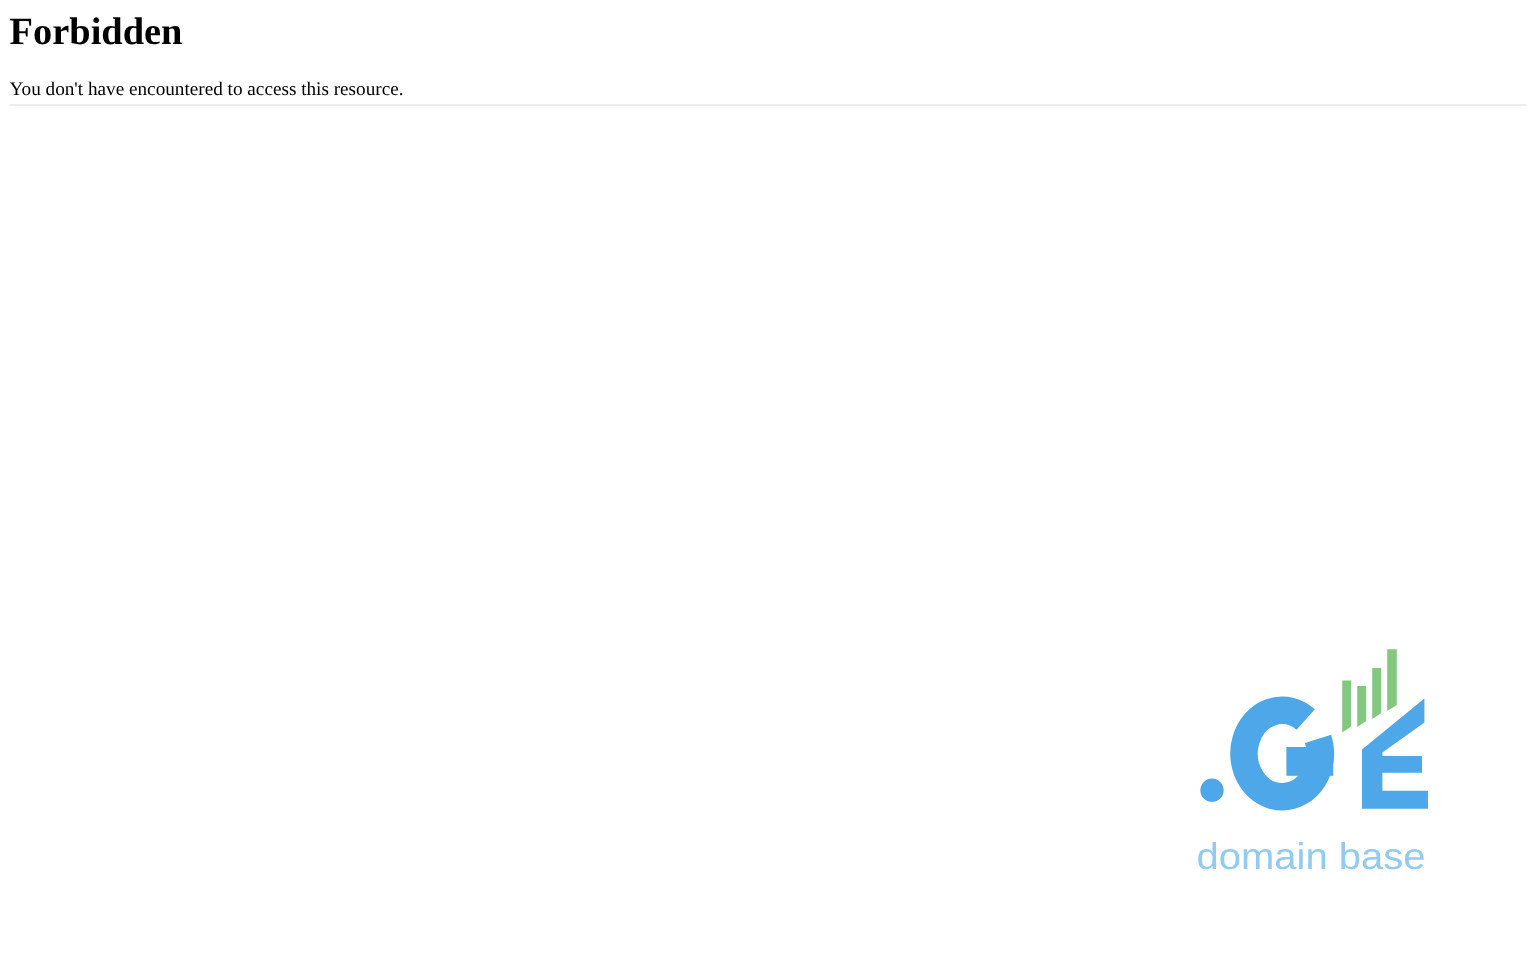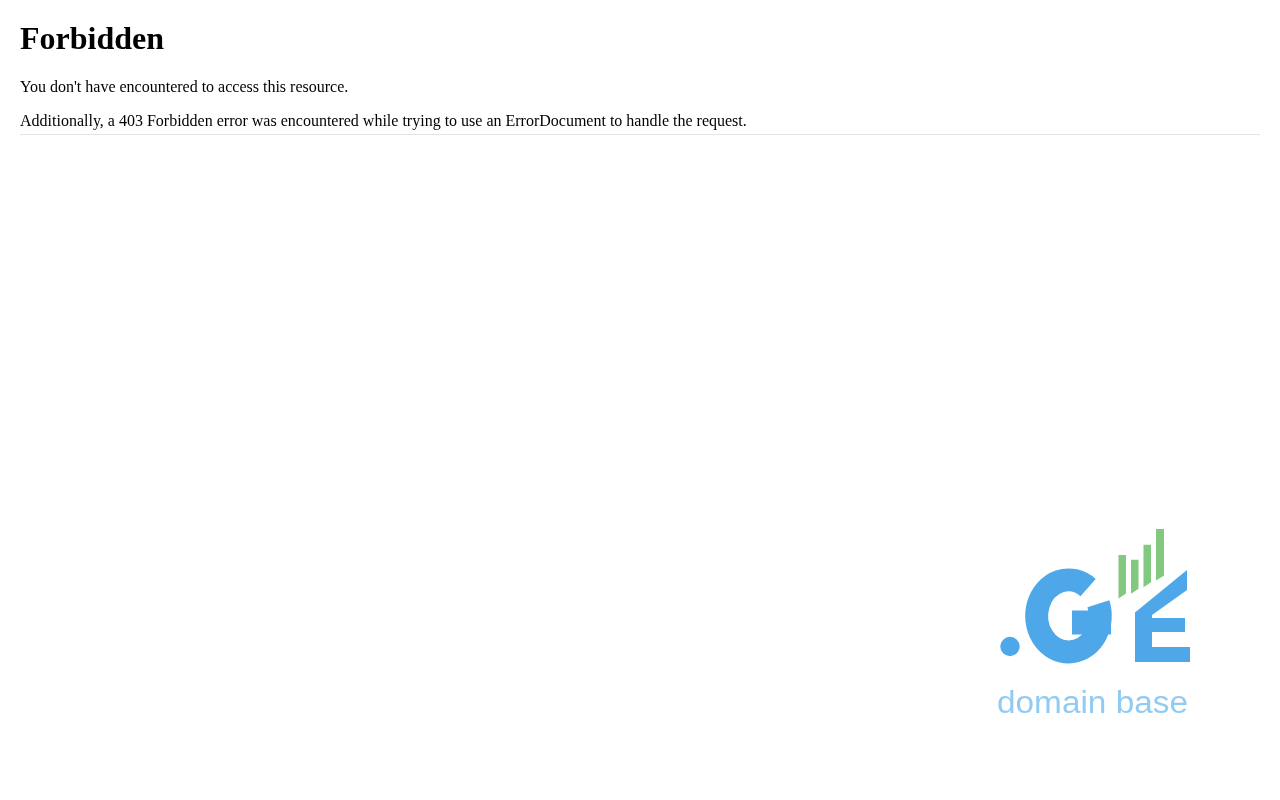--- a/index.html
+++ b/index.html
@@ -11,42 +11,42 @@
     overflow: hidden;
   }
   .page {
     position: relative;
     width: 1280px;
     height: 800px;
     font-family: "Liberation Serif", serif;
     color: #000000;
   }
   .content {
-    margin: 20px;
+    margin: 8px;
   }
   h1.error-heading {
     font-size: 32px;
     font-weight: bold;
     line-height: 1.15;
     margin: 8px 0 21px 0;
   }
   p.error-text {
     font-size: 16px;
     line-height: 1.15;
     margin: 16px 0 3px 0;
   }
   hr.divider {
     border: none;
     border-top: 1px solid #e3e3e3;
     margin: 3px 0;
   }
   .logo-wrap {
     position: absolute;
     left: 997px;
-    top: 508px;
+    top: 532px;
     width: 195px;
     height: 190px;
     cursor: pointer;
   }
   .logo-wrap svg {
     display: block;
     width: 195px;
     height: 190px;
   }
   .logo-sub-text {
@@ -57,21 +57,20 @@
 </head>
 <body>
 
 <div class="page">
 
   <div class="content">
     <h1 class="error-heading">Forbidden</h1>
 
     <p class="error-text">You don't have encountered to access this resource.</p>
 
-    <p class="error-text">Additionally, a 403 Forbidden error was encountered while trying to use an ErrorDocument to handle the request.</p>
 
     <hr class="divider">
   </div>
 
   <div class="logo-wrap">
     <svg viewBox="0 0 195 190" xmlns="http://www.w3.org/2000/svg" aria-label=".GE">
 
       <circle cx="13" cy="118.5" r="9.7" fill="#4da7e8"></circle>
 
       <path d="M 101.4 75.7 A 31.8 36 0 1 1 91.1 59.6" fill="none" stroke-width="23" stroke="#4da7e8"></path>

